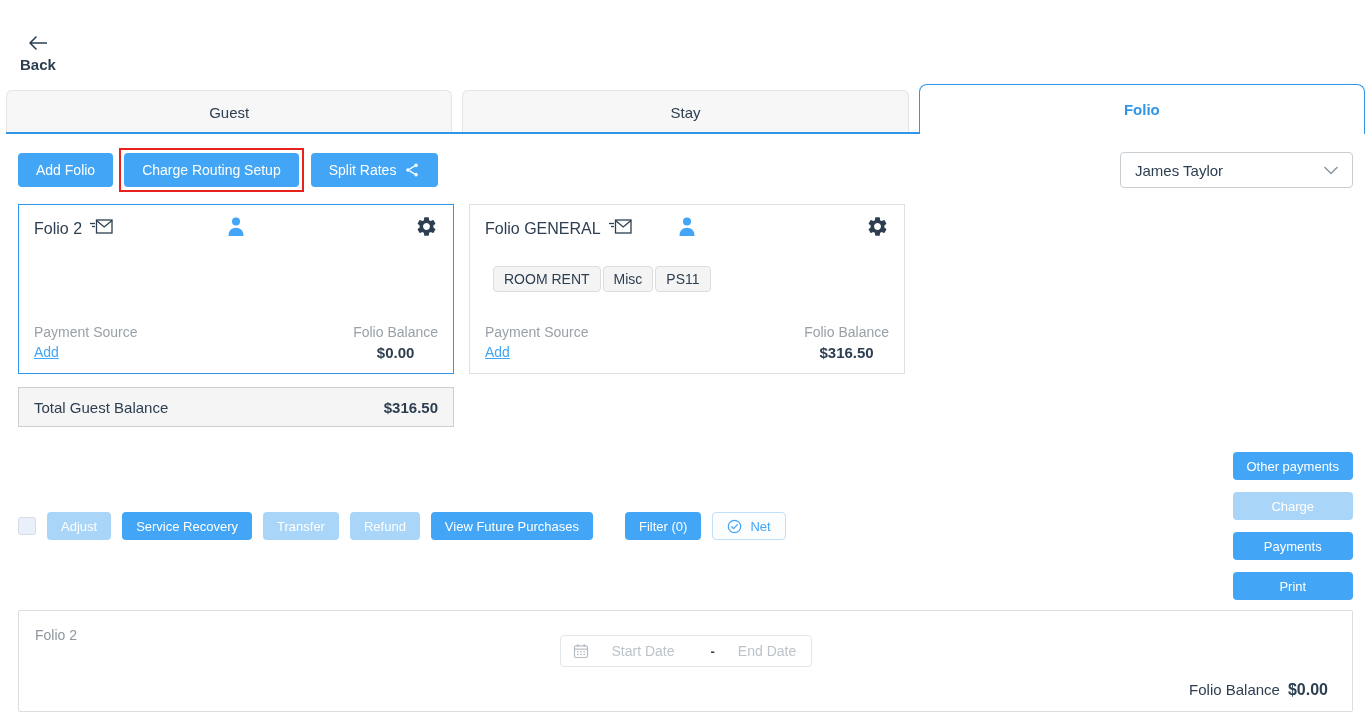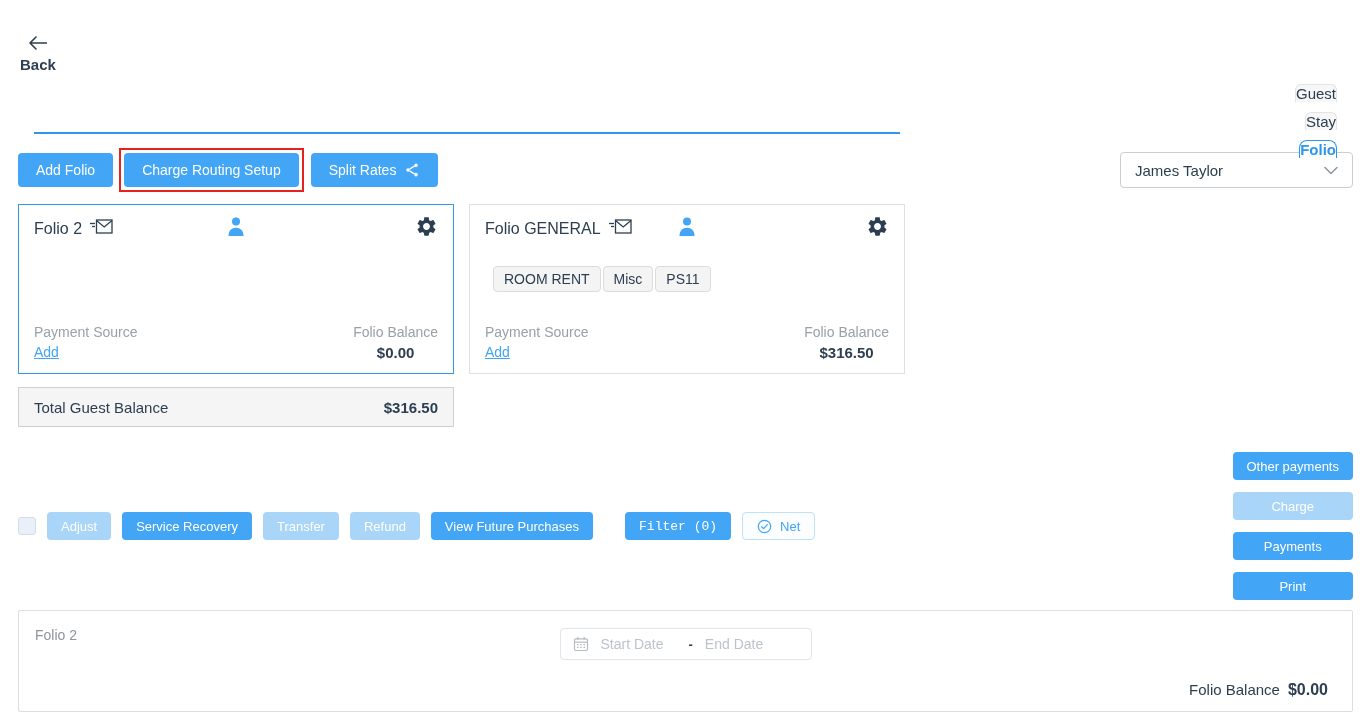--- a/index.html
+++ b/index.html
@@ -4,22 +4,22 @@
 <style>
   * { margin:0; padding:0; box-sizing:border-box; }
   html,body { width:1371px; height:720px; background:#ffffff;
     font-family:"Liberation Sans", sans-serif; color:#2c3e50; overflow:hidden; }
 
   
   .back { display:inline-flex; align-items:center; gap:6px; margin:36px 0 0 20px;
     font-size:15px; font-weight:600; color:#2c3e50; cursor:pointer;flex-direction:column; }
 
   
-  .tabbar { position:relative; display:flex; gap:10px; height:50px; margin:11px 34px 0;
-    align-items:flex-end;flex-direction:column; }
+  .tabbar { position:relative; display:flex; gap:10px; height:50px; margin:11px 6px 0;
+    align-items:flex-end; }
   .tab-underline { position:absolute; left:0; bottom:0; height:2px; width:calc(100% - 437px);
     background:#2f96ea; z-index:1; }
   .tab { flex:1; height:44px; background:#f7f7f7; border:1px solid #e4e4e4; border-bottom:none;
     border-radius:6px 6px 0 0; display:flex; align-items:center; justify-content:center;
     font-size:15px; color:#2c3e50; cursor:pointer; }
   .tab.active { height:50px; background:#ffffff; border:1px solid #2f96ea; border-bottom:none;
     border-radius:8px 8px 0 0; color:#2f96ea; font-weight:bold; z-index:2; }
 
   
   .toolbar { display:flex; align-items:center; margin:14px 18px 0; }
@@ -58,31 +58,31 @@
   
   .total-row { margin:13px 18px 0; width:436px; height:40px; background:#f5f5f5;
     border:1px solid #cfcfcf; display:flex; align-items:center; padding:0 15px;
     font-size:15px; color:#2c3e50; }
   .total-val { margin-left:auto; font-weight:bold; }
 
   
   .actions { display:flex; align-items:center; margin:25px 18px 0; gap:11px; }
   .checkbox { width:18px; height:18px; background:#eaf0f9; border:1px solid #d6dde8;
     border-radius:3px; cursor:pointer; flex:none; }
-  .filter-btn { margin-left:21px;font-family:Liberation Mono, monospace; }
+  .filter-btn { margin-left:21px; }
   .net-btn { background:#fbfdff; border:1px solid #bfdffa; color:#42a5f5; }
   .right-group { margin-left:auto; display:flex; gap:12px;flex-direction:column; }
 
   
   .detail { margin:10px 18px 0; height:102px; border:1px solid #dddddd; border-radius:2px;
     position:relative; background:#fff; }
   .detail-folio-name { position:absolute; left:16px; top:16px; font-size:14px; color:#8d969e; }
-  .date-range { position:absolute; left:50%; transform:translateX(-50%); top:17px;
+  .date-range { position:absolute; left:50%; transform:translateX(-50%); top:24px;
     width:252px; height:32px; border:1px solid #e2e6ea; border-radius:4px; display:flex;
-    align-items:center; padding:0 12px; gap:12px; background:#fff; }
+    align-items:center; padding:0 12px; gap:23px; background:#fff; }
   .date-range input { border:none; outline:none; width:76px; font-size:14px; color:#2c3e50;
     background:transparent; font-family:inherit; }
   .date-range input::placeholder { color:#bcc3ca; }
   .date-sep { color:#2c3e50; font-weight:bold; font-size:13px; }
   .detail-balance { position:absolute; right:24px; bottom:12px; display:flex;
     align-items:baseline; gap:8px; font-size:15px; color:#2c3e50; }
   .detail-balance .val { font-size:16px; font-weight:bold; }
 </style>
 </head>
 <body>

